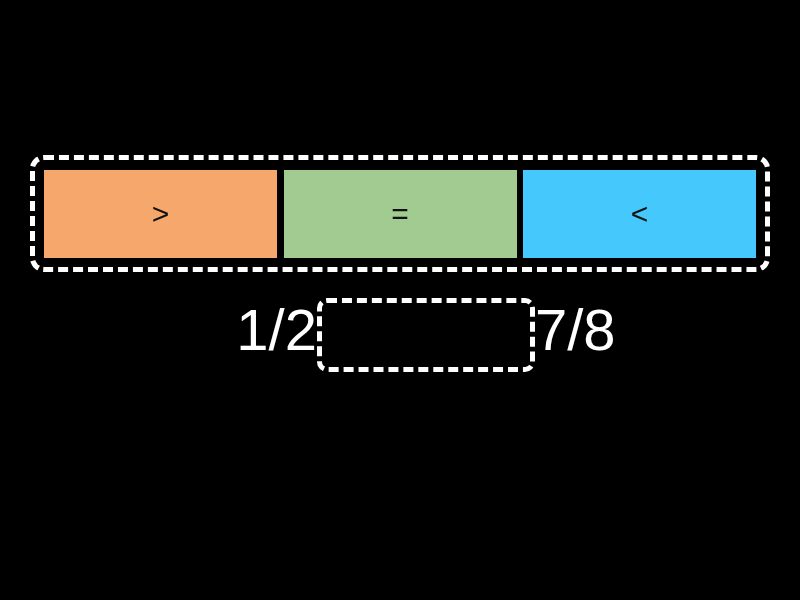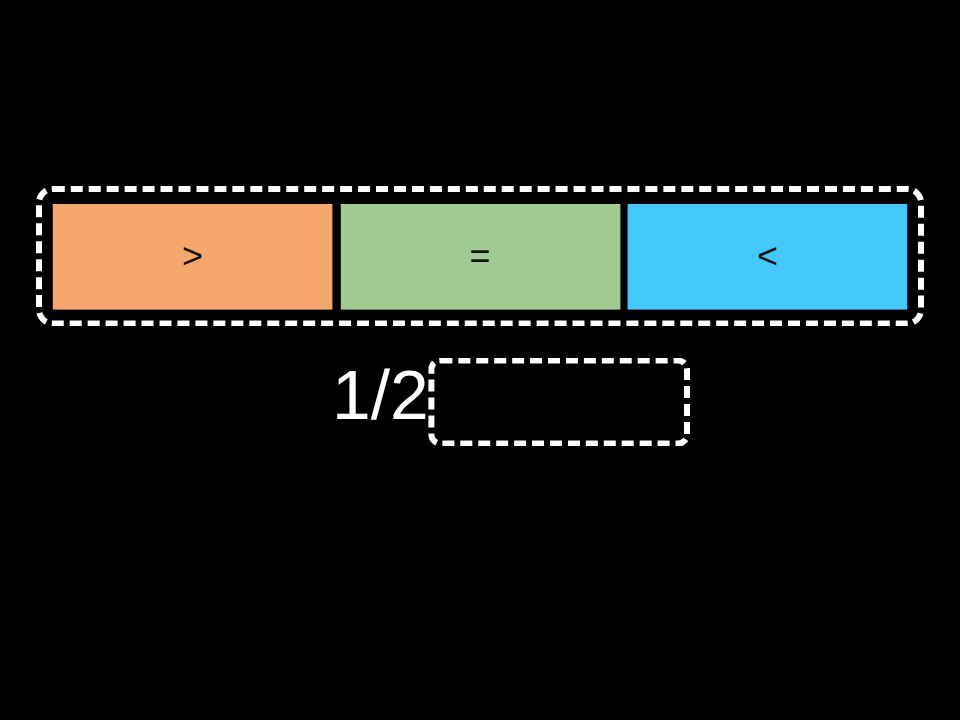--- a/index.html
+++ b/index.html
@@ -81,15 +81,16 @@
 
   <div class="tray">
     <div class="tile" style="background: rgb(245, 167, 108);">&gt;</div>
     <div class="tile" style="background: rgb(161, 203, 145);">=</div>
     <div class="tile" style="background: rgb(69, 200, 251);">&lt;</div>
   </div>
 
   <div class="question-row">
     <span class="operand">1/2</span>
     <div class="drop-zone"></div>
+    <span class="operand">7/8</span>
   </div>
 
 </div>
 
 </body></html>

